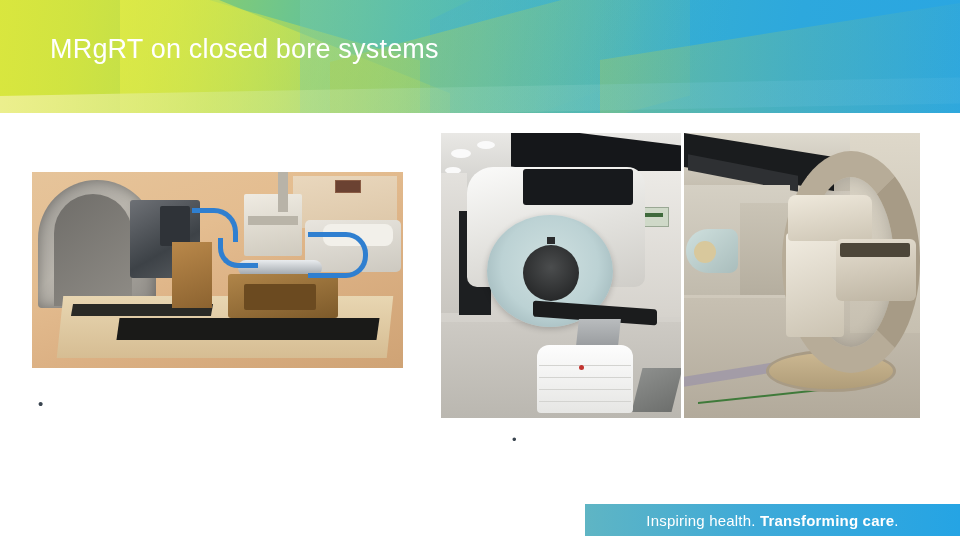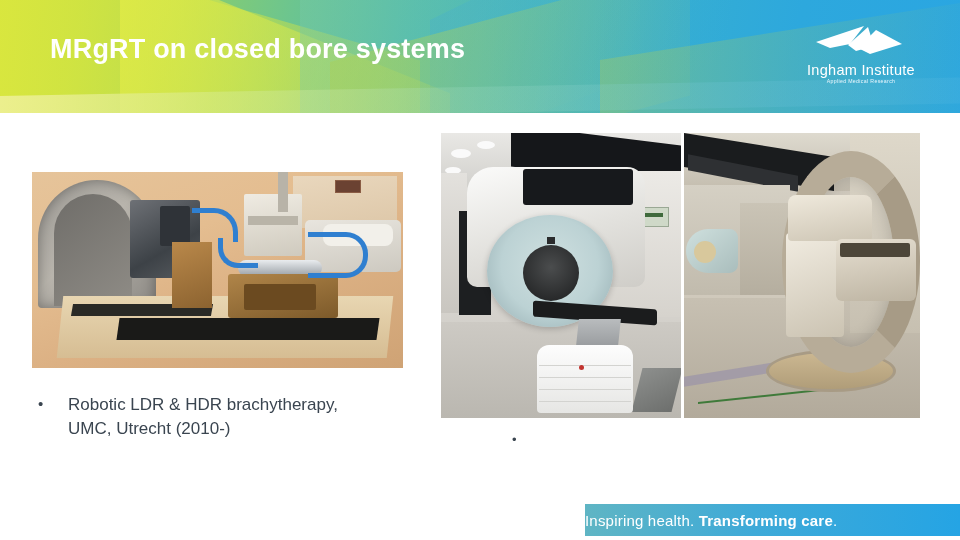--- a/index.html
+++ b/index.html
@@ -75,21 +75,21 @@
       rgba(215,235,140,.55) 22%,
       rgba(150,215,190,.30) 48%,
       rgba(120,200,225,.20) 75%,
       rgba(120,200,230,.12) 100%);
     transform: skewY(-1.1deg);
     transform-origin: left top;
   }
 
   .slide-title {
     position: absolute; left: 50px; top: 34px;
-    font-size: 27px; font-weight: 700; letter-spacing: .2px;
+    font-size: 27px; font-weight: 400; letter-spacing: .2px;
     color: #ffffff; white-space: nowrap;
   }
 
   
   .logo { position: absolute; right: 24px; top: 24px; width: 150px; height: 64px; }
   .logo-name {
     position: absolute; left: 0; top: 38px; width: 150px;
     text-align: center; color: #ffffff;
     font-size: 14.5px; letter-spacing: .3px; white-space: nowrap;
   }
@@ -396,21 +396,21 @@
   .bullets-left { left: 38px; top: 393px; width: 400px; }
   .bullets-right { left: 512px; top: 430px; width: 420px; }
   .bullets-right .bullet-dot { font-size: 13px; line-height: 20px; width: 34px; }
   .bullets-right .bullet-text { font-size: 15.5px; line-height: 20px; }
 
   
   .footer {
     position: absolute; left: 585px; top: 504px;
     width: 375px; height: 32px;
     background: linear-gradient(90deg, #5fb5c4 0%, #3eaad8 45%, #25a4e4 100%);
-    display: flex; align-items: center; 
+    display: flex; align-items: center; justify-content: center;
   }
   .footer-text {
     color: #ffffff; font-size: 15px; letter-spacing: .2px; white-space: nowrap;
   }
   .footer-text b { font-weight: 700; }
 </style>
 </head>
 <body>
 
 <div class="slide">
@@ -419,29 +419,20 @@
     <div class="facet facet-a"></div>
     <div class="facet facet-b"></div>
     <div class="facet facet-c"></div>
     <div class="facet facet-d"></div>
     <div class="facet facet-e"></div>
     <div class="facet facet-f"></div>
     <div class="facet facet-g"></div>
 
     <div class="slide-title">MRgRT on closed bore systems</div>
 
-    <div class="logo">
-      <svg width="150" height="40" viewBox="0 0 150 40">
-        <polygon points="30,18 78,2 64,20 44,24" fill="#ffffff"></polygon>
-        <polygon points="62,21 82,3 88,22 70,27" fill="#ffffff"></polygon>
-        <polygon points="72,24 90,6 116,20 84,30" fill="#ffffff"></polygon>
-      </svg>
-      <div class="logo-name">Ingham Institute</div>
-      <div class="logo-tag">Applied Medical Research</div>
-    </div>
   </div>
 
   <div class="photo photo-left">
     <div class="pl-bg"></div>
     <div class="pl-bore"></div>
     <div class="pl-bore-in"></div>
     <div class="pl-wallpanel"></div>
     <div class="pl-outlet"></div>
     <div class="pl-bed"></div>
     <div class="pl-pillow"></div>
@@ -507,22 +498,20 @@
     <div class="pr-turntable"></div>
     <div class="pr-gantry-ring"></div>
     <div class="pr-column"></div>
     <div class="pr-head"></div>
     <div class="pr-emi"></div>
     <div class="pr-emi-dark"></div>
   </div>
 
   <div class="bullet-block bullets-left">
     <div class="bullet-dot">•</div>
-    <div class="bullet-text">Robotic LDR &amp; HDR brachytherapy,
-UMC, Utrecht (2010-)</div>
   </div>
 
   <div class="bullet-block bullets-right">
     <div class="bullet-dot">•</div>
   </div>
 
   <div class="footer">
     <div class="footer-text"><span>Inspiring health. </span><b>Transforming care</b><span>.</span></div>
   </div>
 

